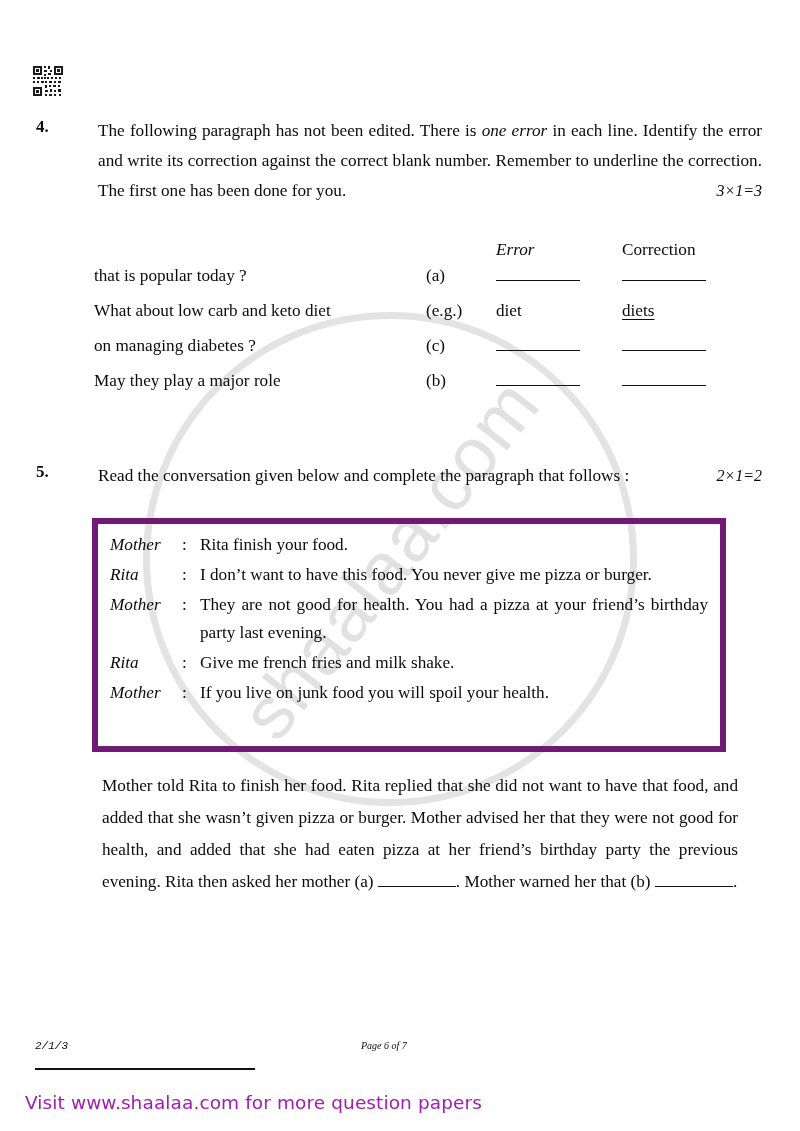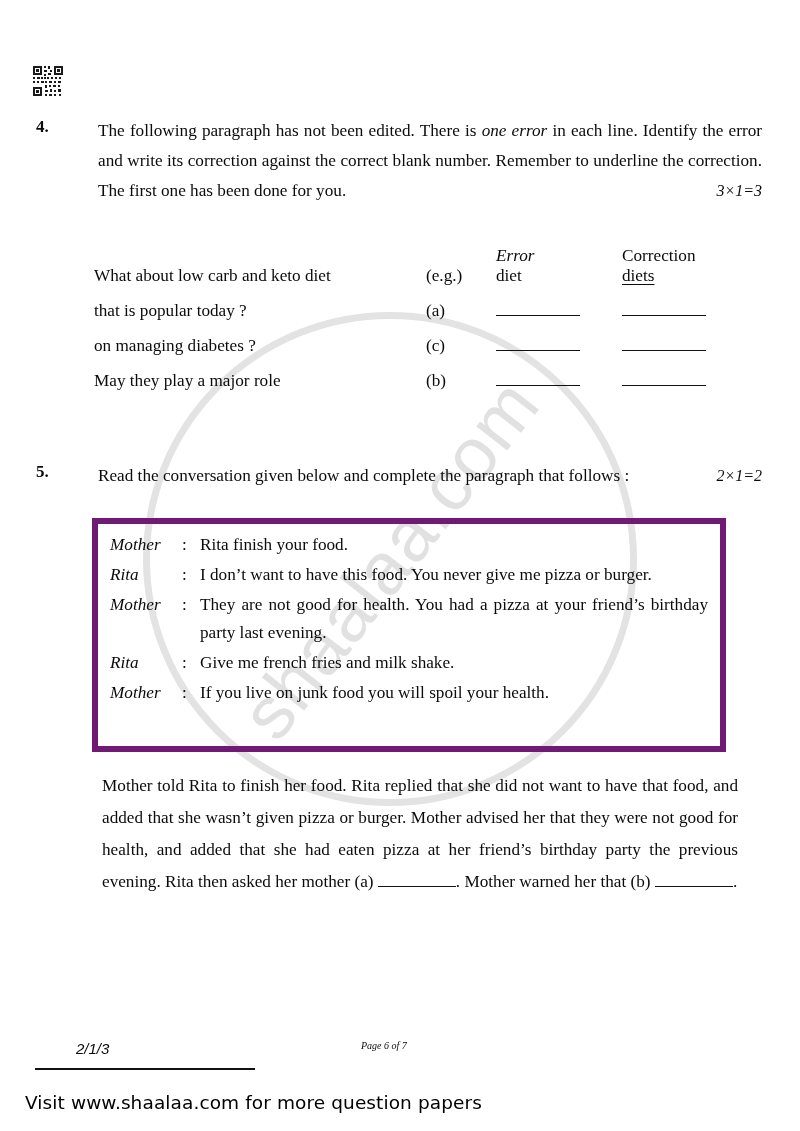--- a/index.html
+++ b/index.html
@@ -103,21 +103,20 @@
     position: absolute;
     left: 36px;
     top: 240px;
     width: 730px;
     font-size: 17.2px;
   }
   .ec-head {
     display: flex;
     margin-left: 58px;
     height: 26px;
-    align-items: flex-end;
   }
   .ec-head .sentence-col { width: 332px; }
   .ec-head .tag-col { width: 60px; }
   .ec-head .err-col {
     width: 122px;
     font-style: italic;
     text-align: left;
     padding-left: 10px;
   }
   .ec-head .cor-col {
@@ -207,24 +206,23 @@
     left: 0;
     top: 1034px;
     width: 800px;
     height: 50px;
     font-family: "DejaVu Sans", "Liberation Sans", sans-serif;
   }
   .footer-code {
     position: absolute;
     left: 35px;
     top: 6px;
-    font-size: 15px;
+    font-size: 11px;
     font-style: italic;
-    font-family: Liberation Sans, sans-serif;
-    margin-left: 41px;
+    font-family: Liberation Mono, monospace;
   }
   .footer-rule {
     position: absolute;
     left: 35px;
     top: 34px;
     width: 220px;
     border-bottom: 2px solid #111;
   }
   .footer-page {
     position: absolute;
@@ -233,21 +231,21 @@
     font-size: 10px;
     font-style: italic;
     font-family: Liberation Serif, serif;
   }
   .site-notice {
     position: absolute;
     left: 25px;
     top: 1092px;
     font-family: "DejaVu Sans", "Liberation Sans", sans-serif;
     font-size: 18.5px;
-    color: #000000;
+    color: #a21caf;
     letter-spacing: 0.1px;
   }
 </style>
 </head>
 <body>
 
 <div class="page">
 
   <div class="watermark">
     <div class="ring"></div>
@@ -321,31 +319,31 @@
 
     <div class="ec-table">
       <div class="ec-head">
         <div class="sentence-col"></div>
         <div class="tag-col"></div>
         <div class="err-col">Error</div>
         <div class="cor-col">Correction</div>
       </div>
 
       <div class="ec-row">
+        <div class="sentence-col">that is popular today ?</div>
+        <div class="tag-col">(a)</div>
+        <div class="err-col"><span class="blank-line"></span></div>
+        <div class="cor-col"><span class="blank-line"></span></div>
+      </div>
+
+      <div class="ec-row">
         <div class="sentence-col">What about low carb and keto diet</div>
         <div class="tag-col">(e.g.)</div>
         <div class="err-col">diet</div>
         <div class="cor-col"><span class="val-underline">diets</span></div>
-      </div>
-
-      <div class="ec-row">
-        <div class="sentence-col">that is popular today ?</div>
-        <div class="tag-col">(a)</div>
-        <div class="err-col"><span class="blank-line"></span></div>
-        <div class="cor-col"><span class="blank-line"></span></div>
       </div>
 
       <div class="ec-row">
         <div class="sentence-col">on managing diabetes ?</div>
         <div class="tag-col">(c)</div>
         <div class="err-col"><span class="blank-line"></span></div>
         <div class="cor-col"><span class="blank-line"></span></div>
       </div>
 
       <div class="ec-row">

